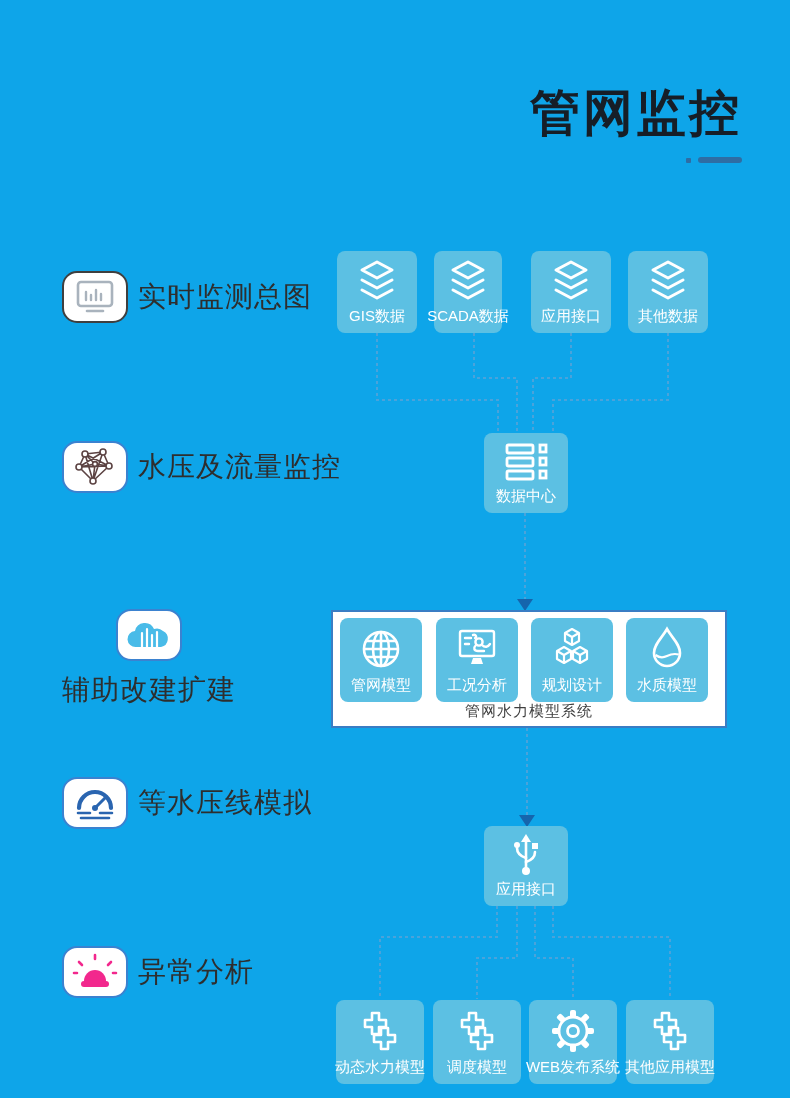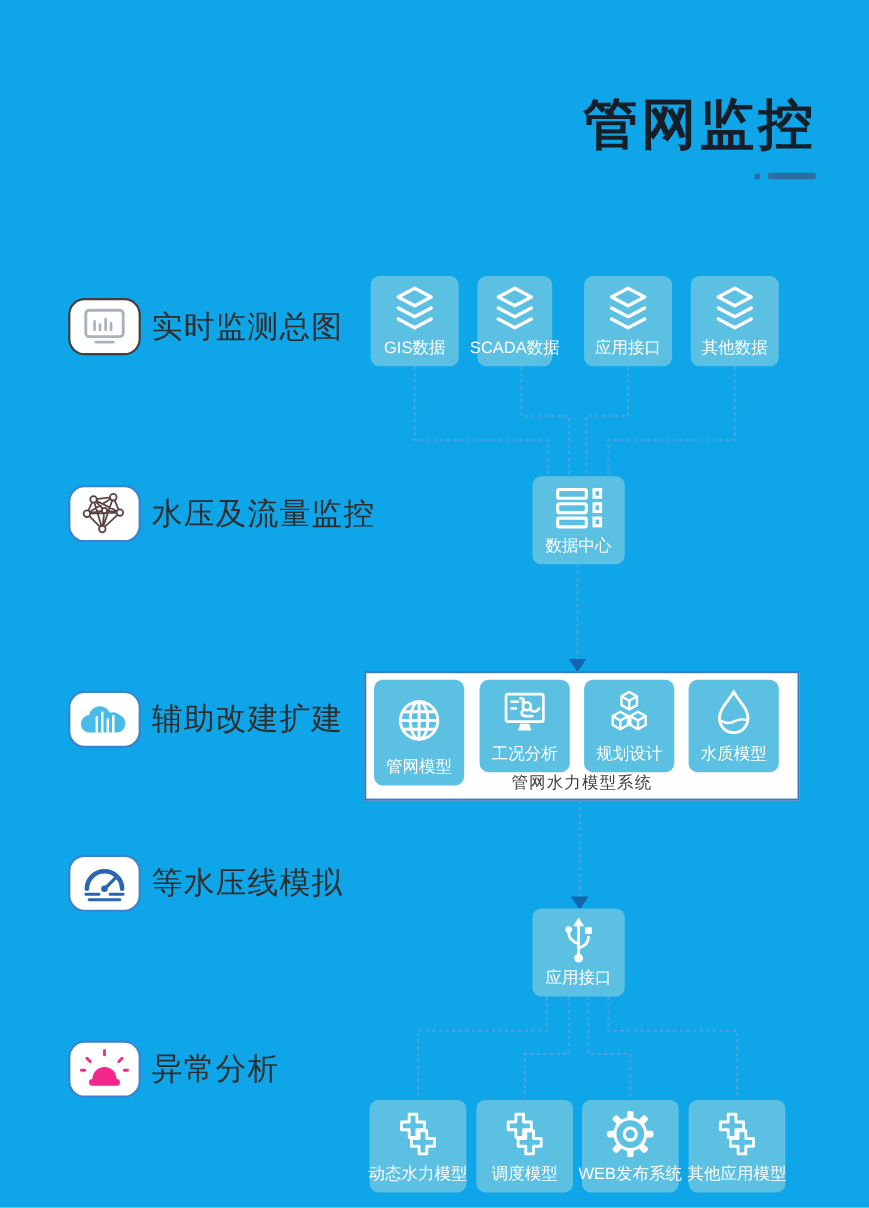--- a/index.html
+++ b/index.html
@@ -68,21 +68,21 @@
         <circle cx="30" cy="5" r="3" fill="#fff"></circle>
         <circle cx="6" cy="20" r="3" fill="#fff"></circle>
         <circle cx="36" cy="19" r="3" fill="#fff"></circle>
         <circle cx="20" cy="34" r="3" fill="#fff"></circle>
         <circle cx="22" cy="17" r="2.4" fill="#fff"></circle>
       </svg>
     </span>
     <span class="side-label">水压及流量监控</span>
   </div>
 
-  <div class="side-item" style="top:628px;">
+  <div class="side-item" style="top:609px;flex-direction:column;">
     <span class="icon-pill">
       <svg width="46" height="36" viewBox="0 0 46 36" fill="none">
         <path d="M10 30 a8 8 0 0 1 -1 -16 a10 10 0 0 1 19 -2 a9 9 0 0 1 9 2 a8.5 8.5 0 0 1 -2 16 z" fill="#49bbe8"></path>
         <path d="M16 30 V16 M21 30 V12 M26 30 V18 M31 30 V15" stroke="#fff" stroke-width="2.2" stroke-linecap="round"></path>
       </svg>
     </span>
     <span class="side-label">辅助改建扩建</span>
   </div>
 
   <div class="side-item" style="top:777px;">
@@ -177,21 +177,21 @@
         <rect x="6" y="31" width="26" height="8" rx="1.5"></rect>
         <rect x="39" y="5" width="6" height="7"></rect>
         <rect x="39" y="18" width="6" height="7"></rect>
         <rect x="39" y="31" width="6" height="7"></rect>
       </svg>
     </span>
     <span class="flabel md">数据中心</span>
   </div>
 
   <div class="model-container">
-    <div class="fbox" style="left:7px; top:6px; width:82px; height:96px;">
+    <div class="fbox" style="left:7px; top:6px; width:82px; height:84px;">
       <span class="ficon">
         <svg width="48" height="48" viewBox="0 0 48 48" fill="none" stroke="#fff" stroke-width="2.6">
           <circle cx="24" cy="24" r="17"></circle>
           <ellipse cx="24" cy="24" rx="8" ry="17"></ellipse>
           <path d="M9 16 H39 M7 24 H41 M9 32 H39"></path>
           <path d="M24 7 V41"></path>
         </svg>
       </span>
       <span class="flabel">管网模型</span>
     </div>

